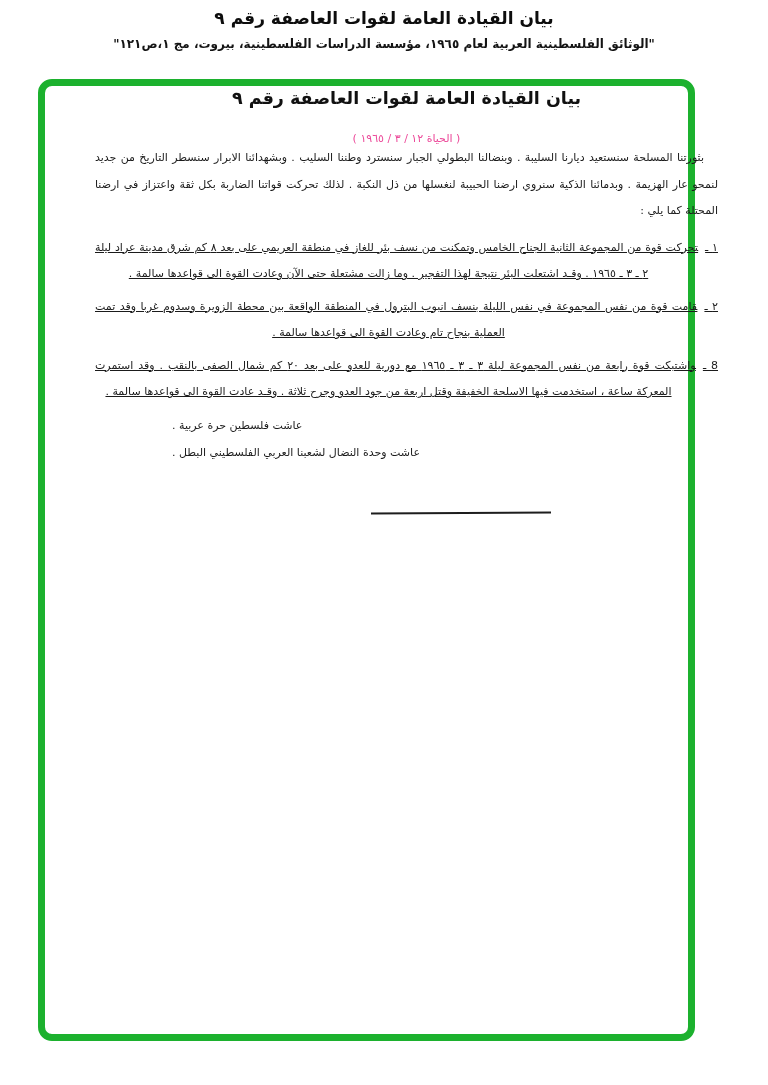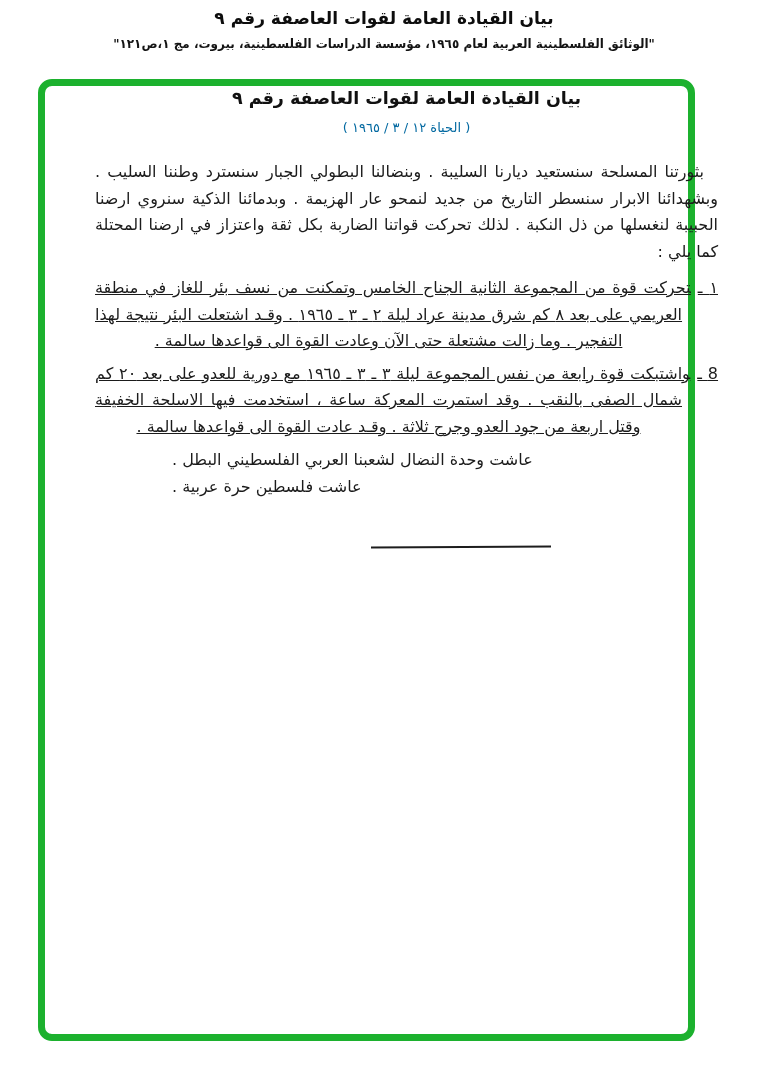--- a/index.html
+++ b/index.html
@@ -43,27 +43,27 @@
     color:#1b1b1b;
   }
   .doc-title{
     text-align:center;
     font-size:17.5px;font-weight:bold;
     color:#111;
     letter-spacing:0;
   }
   .doc-dateline{
     text-align:center;
-    font-size:13px;
-    margin-top:12px;
-    color:#0369a1;
+    font-size:11px;
+    margin-top:24px;
+    color:#ec4899;
   }
   .doc-body{
-    margin-top:24px;
-    font-size:16px;
+    margin-top:0;
+    font-size:11px;
     line-height:26.5px;
   }
   .intro{
     text-align:justify;
     text-align-last:right;
     text-indent:14px;
     margin:0;
   }
   .items{margin-top:10px;}
   .item{
@@ -111,25 +111,28 @@
 
   <div class="doc-body">
 
     <p class="intro">بثورتنا المسلحة سنستعيد ديارنا السليبة . وبنضالنا البطولي الجبار سنسترد وطننا السليب . وبشهدائنا الابرار سنسطر التاريخ من جديد لنمحو عار الهزيمة . وبدمائنا الذكية سنروي ارضنا الحبيبة لنغسلها من ذل النكبة . لذلك تحركت قواتنا الضاربة بكل ثقة واعتزاز في ارضنا المحتلة كما يلي :</p>
 
     <div class="items">
       <p class="item">
         <span class="marker">١ ـ</span><span>تحركت قوة من المجموعة الثانية الجناح الخامس وتمكنت من نسف بئر للغاز في منطقة العريمي على بعد ٨ كم شرق مدينة عراد ليلة ٢ ـ ٣ ـ ١٩٦٥ . وقـد اشتعلت البئر نتيجة لهذا التفجير . وما زالت مشتعلة حتى الآن وعادت القوة الى قواعدها سالمة .</span>
       </p>
       <p class="item">
+        <span class="marker">٢ ـ</span><span>قامت قوة من نفس المجموعة في نفس الليلة بنسف انبوب البترول في المنطقة الواقعة بين محطة الزويرة وسدوم غربا  وقد تمت العملية بنجاح تام وعادت القوة الى قواعدها سالمة .</span>
+      </p>
+      <p class="item">
         <span class="marker">8 ـ</span><span>واشتبكت قوة رابعة من نفس المجموعة ليلة ٣ ـ ٣ ـ ١٩٦٥ مع دورية للعدو على بعد ٢٠ كم شمال الصفى بالنقب . وقد استمرت المعركة ساعة ، استخدمت فيها الاسلحة الخفيفة وقتل اربعة من جود العدو وجرح ثلاثة . وقـد عادت القوة الى قواعدها سالمة .</span>
       </p>
     </div>
 
     <div class="closing">
+      <p class="closing-line">عاشت فلسطين حرة عربية .</p>
       <p class="closing-line">عاشت وحدة النضال لشعبنا العربي الفلسطيني البطل .</p>
-      <p class="closing-line">عاشت فلسطين حرة عربية .</p>
     </div>
 
     <div class="rule"></div>
 
   </div>
 </div>
 
 </body></html>

